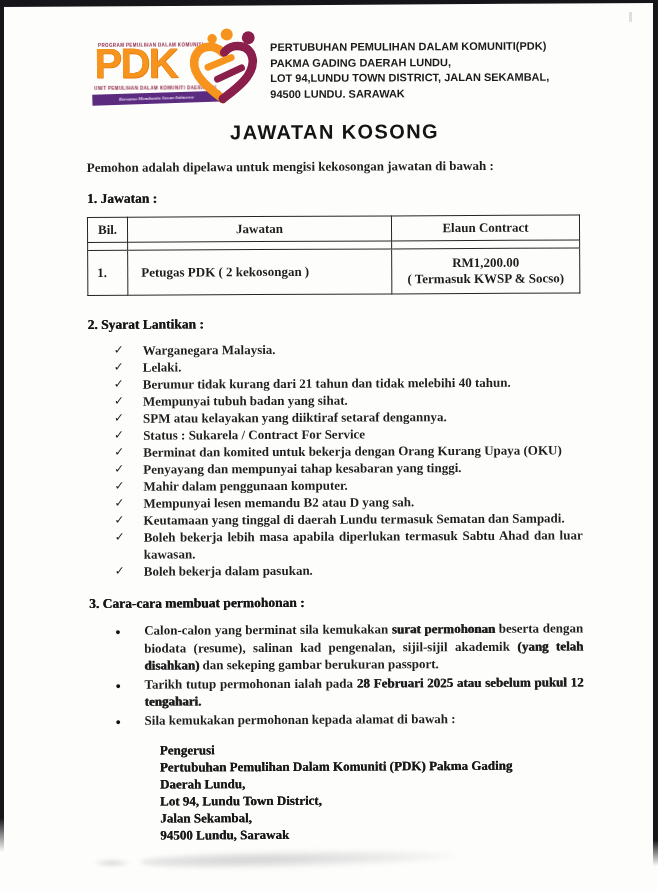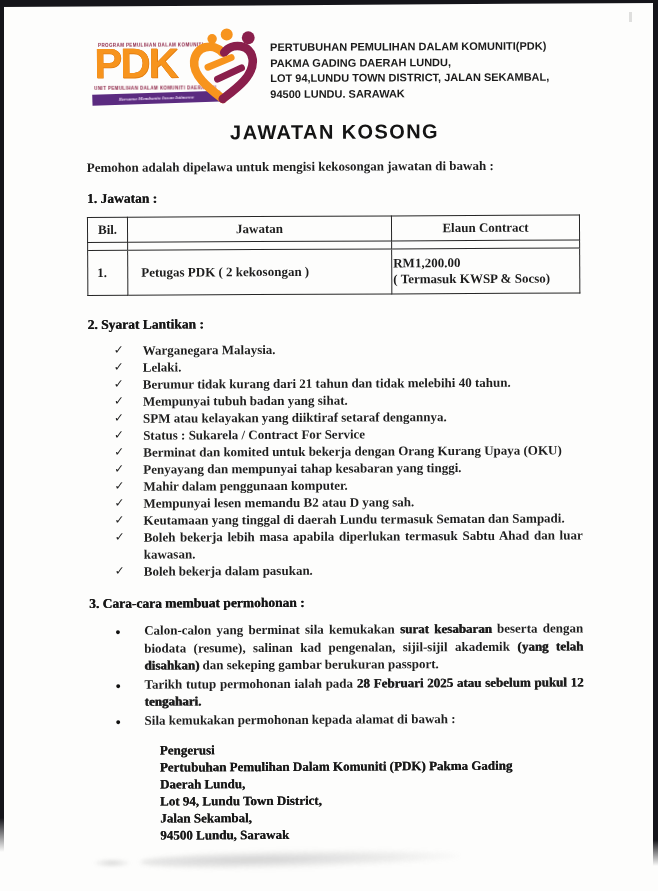--- a/index.html
+++ b/index.html
@@ -49,21 +49,21 @@
   .h1{margin-top:15px;} .h2{margin-top:21px;} .h3{margin-top:16px;}
 
   
   table.jobs{border-collapse:collapse;width:492px;margin-top:10px;table-layout:fixed;}
   table.jobs col.c1{width:40px;} table.jobs col.c2{width:264px;} table.jobs col.c3{width:188px;}
   table.jobs th, table.jobs td{border:1.6px solid #262626;font-size:13px;color:#1d1d1d;}
   table.jobs th{height:22px;text-align:center;font-weight:bold;}
   table.jobs tr.spacer td{height:5px;border-top:none;border-bottom:none;}
   table.jobs tr.datarow td{height:42px;font-weight:bold;border-top:1.4px solid #262626;}
   td.bil{padding-left:9px;} td.jaw{padding-left:13px;}
-  td.elaun{text-align:left;line-height:16px;}
+  td.elaun{text-align:center;line-height:16px;}
 
   
   ul.plain{list-style:none;margin:9px 0 0;padding:0 0 0 26px;}
   ul.plain li{display:flex;align-items:flex-start;font-size:13px;font-weight:bold;line-height:17px;color:#1f1f1f;}
   .li-icon{flex:none;width:29px;}
   .check-glyph{font-family:"DejaVu Sans",sans-serif;font-size:12px;font-weight:normal;color:#222;}
   .dot-glyph{font-size:9px;position:relative;top:2px;color:#111;}
   .li-text{flex:1;text-align:justify;padding-right:2px;}
   ul.bullets{margin-top:10px;}
   ul.bullets li{line-height:17.5px;margin-bottom:1px;}
@@ -194,21 +194,21 @@
       <li>
           <span class="li-icon check-glyph">✓</span>
           <span class="li-text">Boleh bekerja dalam pasukan.</span>
         </li>
     </ul>
 
     <div class="sec-heading h3">3. Cara-cara membuat permohonan :</div>
     <ul class="plain bullets">
       <li>
           <span class="li-icon dot-glyph">●</span>
-          <span class="li-text"><span>Calon-calon yang berminat sila kemukakan </span><span class="xb">surat kesabaran</span><span> beserta dengan biodata (resume), salinan kad pengenalan, sijil-sijil akademik </span><span class="xb">(yang telah disahkan)</span><span> dan sekeping gambar berukuran passport.</span></span>
+          <span class="li-text"><span>Calon-calon yang berminat sila kemukakan </span><span class="xb">surat permohonan</span><span> beserta dengan biodata (resume), salinan kad pengenalan, sijil-sijil akademik </span><span class="xb">(yang telah disahkan)</span><span> dan sekeping gambar berukuran passport.</span></span>
         </li>
       <li>
           <span class="li-icon dot-glyph">●</span>
           <span class="li-text"><span>Tarikh tutup permohonan ialah pada </span><span class="xb">28 Februari 2025 atau sebelum pukul 12 tengahari.</span></span>
         </li>
       <li>
           <span class="li-icon dot-glyph">●</span>
           <span class="li-text"><span>Sila kemukakan permohonan kepada alamat di bawah :</span></span>
         </li>
     </ul>

